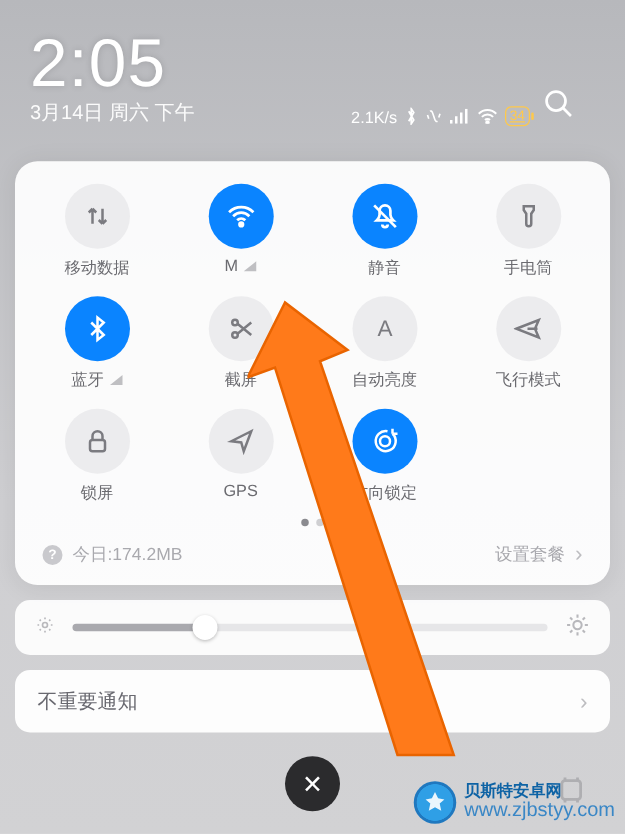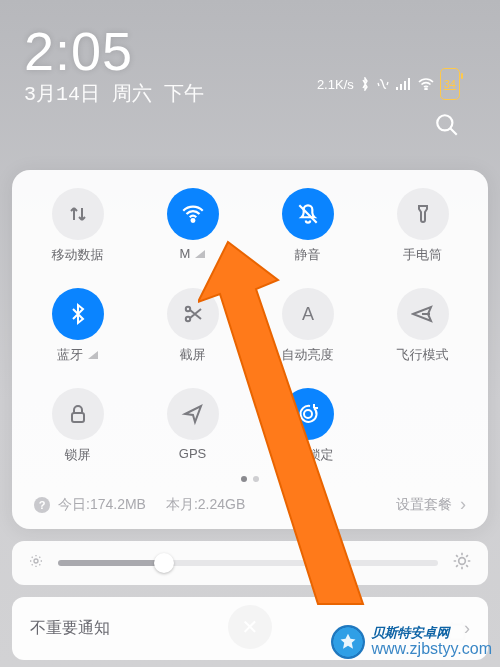--- a/index.html
+++ b/index.html
@@ -4,78 +4,78 @@
 <style>
   * { margin: 0; padding: 0; box-sizing: border-box; font-family: -apple-system, "Helvetica Neue", Arial, sans-serif; }
   body { width: 500px; height: 667px; background: #d8d8da; position: relative; overflow: hidden; }
   .blur-bg { position: absolute; inset: 0; background: linear-gradient(180deg,#b7b8bc 0%, #cfcfd2 60%, #d2d2d4 100%); }
   .content { position: relative; z-index: 1; }
 
   
   .status-top { padding: 20px 40px 8px 24px; display: flex; justify-content: space-between; color: #fff; }
   .clock-area { display: flex; flex-direction: column; }
   .clock { font-size: 54px; font-weight: 300; letter-spacing: 1px; text-shadow: 0 0 6px rgba(0,0,0,0.15); }
-  .date-line { font-size: 20px; margin-top: -2px; opacity: .95; font-family: Liberation Mono, monospace; }
+  .date-line { font-size: 16px; margin-top: -2px; opacity: .95; }
   .right-status { display: flex; align-items: center; gap: 6px; font-size: 13px; margin-top: 48px; }
   .right-status svg { display:block; }
-  .batt { border: 1.5px solid #ffc94a; border-radius: 5px; padding: 0 3px; font-size: 11px; color:#ffc94a; display:flex; align-items:center; height:32px; position:relative;text-decoration:underline;}
+  .batt { border: 1.5px solid #ffc94a; border-radius: 5px; padding: 0 3px; font-size: 11px; color:#ffc94a; display:flex; align-items:center; height:16px; position:relative;text-decoration:underline;}
   .batt::after{ content:""; position:absolute; right:-4px; top:4px; width:2px; height:6px; background:#ffc94a; border-radius:1px;}
   .search-icon { margin-left: 10px; margin-top: -10px;}
 
   
   .panel { margin: 20px 12px 0 12px; background: rgba(255,255,255,0.92); border-radius: 18px; padding: 18px 8px 10px 8px; box-shadow: 0 2px 20px rgba(0,0,0,0.08); }
-  .tiles { display: grid; grid-template-columns: repeat(4,1fr); row-gap: 24px; }
+  .tiles { display: grid; grid-template-columns: repeat(4,1fr); row-gap: 14px; }
   .tile { display:flex; flex-direction:column; align-items:center; gap:6px; }
   .tile-icon { width:52px; height:52px; border-radius:50%; background:#ececee; display:flex; align-items:center; justify-content:center; color:#7b7b80; }
   .tile-icon.active { background:#0a84ff; color:#fff; }
   .tile-label { font-size:13px; color:#6b6b70; display:flex; align-items:center; gap:3px;}
   .signal-tri { width:0;height:0;border-style:solid;border-width:0 0 8px 10px;border-color:transparent transparent #bfbfc2 transparent; margin-left:2px; display:inline-block;}
 
   .dots-row { display:flex; justify-content:center; gap:6px; margin:12px 0 6px 0;}
   .dot{ width:6px;height:6px;border-radius:50%; background:#cfcfd2;}
   .dot.active{ background:#8a8a8f;}
 
   .usage-row { display:flex; align-items:center; justify-content:space-between; padding:6px 14px 4px 14px; font-size:14px; color:#a9a9ae; }
   .usage-left{ display:flex; align-items:center; gap:8px;}
   .usage-left .q{ width:16px;height:16px;border-radius:50%;background:#c9c9cd;color:#fff;display:flex;align-items:center;justify-content:center;font-size:11px;font-weight:bold;}
   .chev{ color:#bdbdc0; font-size:18px;}
 
   .brightness { margin:12px 12px 0 12px; background:rgba(255,255,255,0.9); border-radius:12px; height:44px; display:flex; align-items:center; padding:0 16px; gap:14px;}
   .b-track{ flex:1; height:6px; background:linear-gradient(90deg,#a9a9ae 0 28%, #e6e6e8 28% 100%); border-radius:3px; position:relative;}
   .b-thumb{ position:absolute; left:28%; top:50%; transform:translate(-50%,-50%); width:20px;height:20px;border-radius:50%;background:#fff;box-shadow:0 1px 3px rgba(0,0,0,0.25);}
   .sun{ color:#b8b8bc;}
 
-  .notif { margin:12px 12px 0 12px; background:rgba(255,255,255,0.95); border-radius:12px; height:63px; display:flex; align-items:center; justify-content:space-between; padding:16px 18px; font-size:16px; color:#696970;}
+  .notif { margin:12px 12px 0 12px; background:rgba(255,255,255,0.95); border-radius:12px; height:50px; display:flex; align-items:center; justify-content:space-between; padding:16px 18px; font-size:16px; color:#696970;}
 
   .close-btn { position:absolute; left:50%; transform:translateX(-50%); bottom:18px; width:44px;height:44px;border-radius:50%;background:#2b2b2d;color:#fff;display:flex;align-items:center;justify-content:center;font-size:20px;}
 
   
   .arrow-overlay{ position:absolute; z-index:3; left:198px; top:194px; pointer-events:none;}
 
   
   .watermark{ position:absolute; right:8px; bottom:8px; z-index:4; display:flex; align-items:center; gap:6px; font-size:13px; color:#0a5fa0; }
   .watermark .wm-logo{ width:34px;height:34px;border-radius:50%;background:radial-gradient(circle,#2f9fe6 0 60%, #1f78bf 62% 100%); display:flex;align-items:center;justify-content:center;color:#fff;font-size:16px;}
   .watermark .wm-txt{ display:flex; flex-direction:column; line-height:1.1;}
-  .watermark .wm-cn{ font-weight:600; color:#0e63a5;font-style:italic;}
+  .watermark .wm-cn{ font-weight:600; color:#0e63a5;}
   .watermark .wm-url{ font-size:16px; color:#3a87c6;}
 
   
   .ghost{ position:absolute; right:28px; bottom:20px; width:30px;height:30px; opacity:.35; color:#6f6f74;}
 </style>
 </head>
 <body>
 <div class="blur-bg"></div>
 <div class="content">
 
   <div class="status-top">
     <div class="clock-area">
       <div class="clock">2:05</div>
       <div class="date-line">3月14日 周六 下午</div>
     </div>
-    <div style="display:flex;flex-direction:column;align-items:flex-end;justify-content:flex-end;">
+    <div style="display:flex;flex-direction:row;align-items:flex-end;justify-content:flex-end;">
       <div class="right-status">
         <span>2.1K/s</span>
         <span>
           <svg width="10" height="14" viewBox="0 0 10 14" fill="none" stroke="#fff" stroke-width="1.4">
               <path d="M3 3 L7 10 L5 13 L5 1 L7 4 L3 11"></path>
             </svg>
         </span>
         <span>
           <svg width="14" height="14" viewBox="0 0 14 14" fill="none" stroke="#fff" stroke-width="1.3">
               <path d="M4 3 C7 1 7 13 10 11 M2 6 L3 9 M12 5 L11 8"></path>
@@ -206,21 +206,20 @@
         </div>
       </div>
     <div class="dots-row">
       <div class="dot active"></div>
       <div class="dot"></div>
     </div>
     <div class="usage-row">
       <div class="usage-left">
         <span class="q">?</span>
         <span><span>今日:</span><span>174.2MB</span></span>
-        <span style="margin-left:12px;"><span>本月:</span><span>2.24GB</span></span>
       </div>
       <div style="display:flex;align-items:center;gap:8px;">
         <span>设置套餐</span>
         <span class="chev">›</span>
       </div>
     </div>
   </div>
 
   <div class="brightness">
     <span class="sun">

